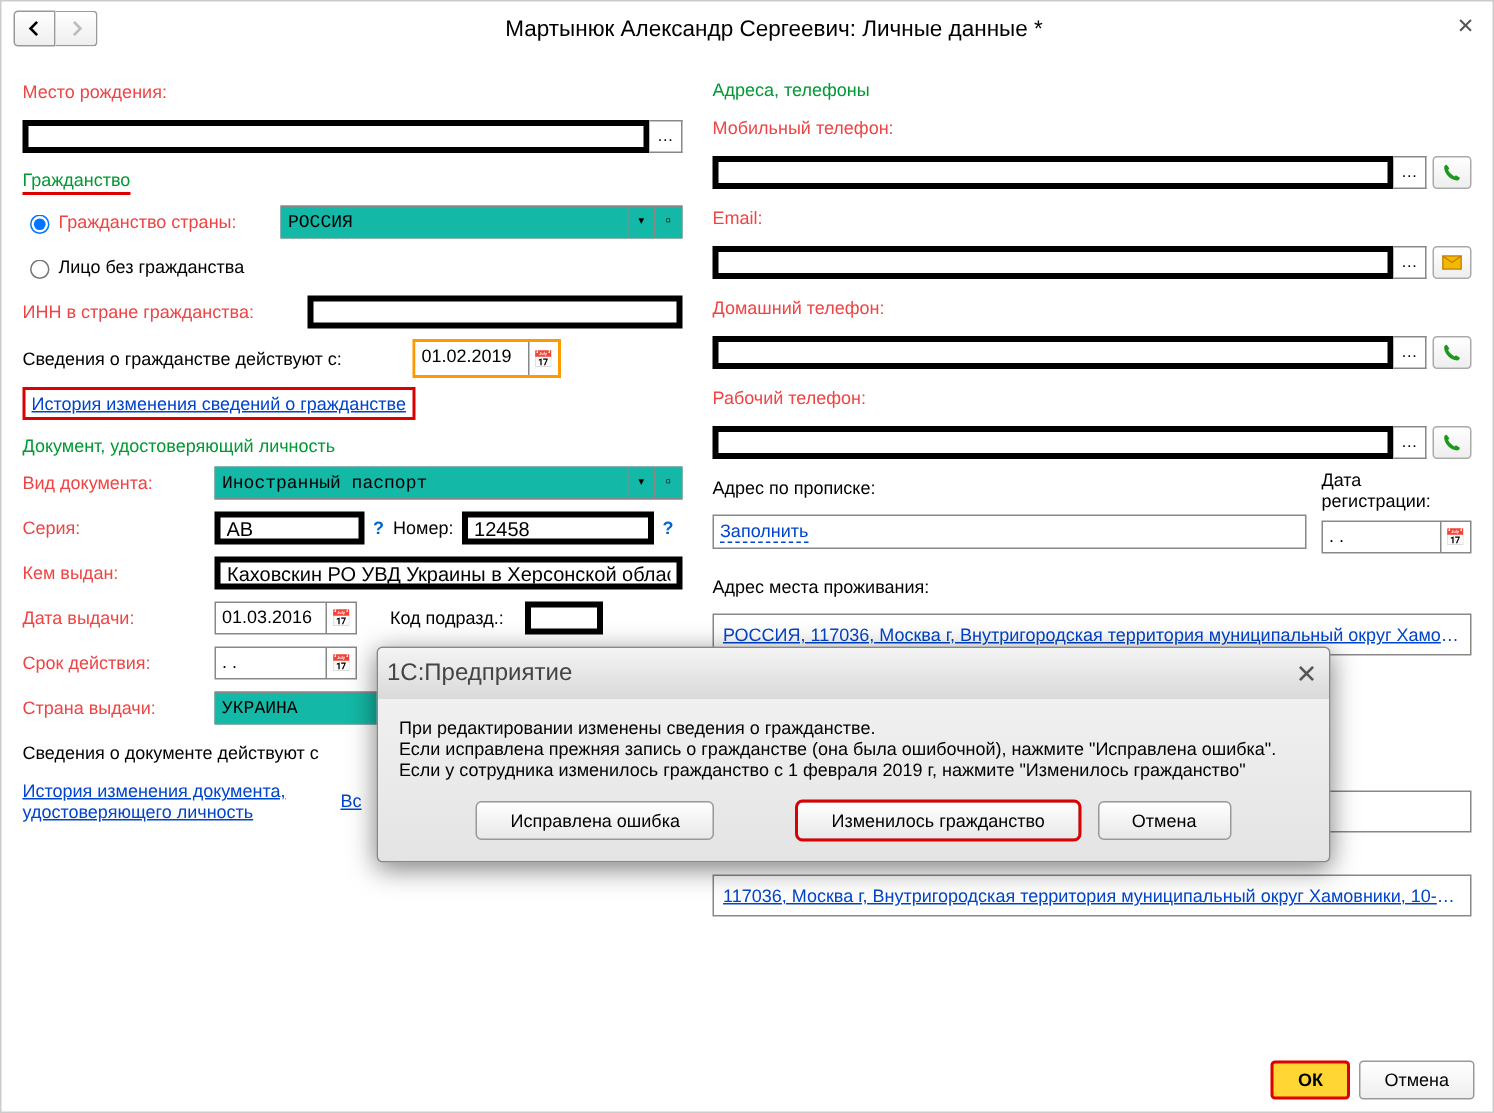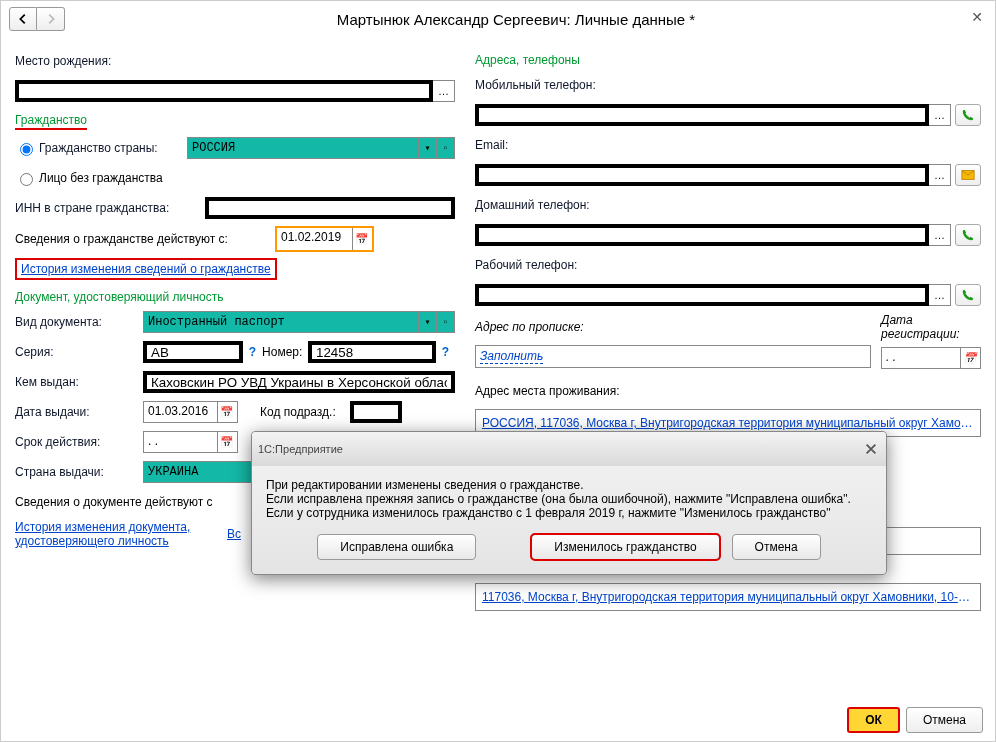--- a/index.html
+++ b/index.html
@@ -9,52 +9,52 @@
   .nav-btns { display: flex; gap: 0; }
   .nav-btn { width: 28px; height: 24px; border: 1px solid #999; background: linear-gradient(#fff,#eee); display: flex; align-items: center; justify-content: center; cursor: pointer; }
   .nav-btn:first-child { border-radius: 3px 0 0 3px; }
   .nav-btn:last-child { border-radius: 0 3px 3px 0; border-left: none; }
   .title { flex: 1; text-align: center; font-size: 15px; font-weight: 500; }
   .close-x { width: 20px; height: 20px; font-size: 14px; color: #555; cursor: pointer; text-align: center; }
   .body { display: flex; padding: 12px 14px 8px 14px; gap: 20px; }
   .col { flex: 1; min-width: 0; }
   .col-right { flex: 1.15; }
   .row { display: flex; align-items: center; margin-bottom: 6px; min-height: 24px; }
-  .lbl { width: 128px; flex-shrink: 0; color: #0f172a; }
+  .lbl { width: 128px; flex-shrink: 0; color: #ef4444; }
   .lbl-wide { width: 148px; }
   .input { flex: 1; height: 22px; border: 4px solid #000000; padding: 2px 4px; background: #fff; min-width: 0; }
   .input-btn { width: 22px; height: 22px; border: 1px solid #888; border-left: none; background: #fff; display: flex; align-items: center; justify-content: center; cursor: pointer; font-size: 11px; }
   .sq-btn { width: 26px; height: 22px; border: 1px solid #aaa; border-radius: 3px; margin-left: 4px; background: linear-gradient(#fff,#eee); display: flex; align-items: center; justify-content: center; cursor: pointer; }
   .section-green { color: #009933; font-weight: 500; margin: 4px 0 6px 0; display: inline-block; }
   .underline-red { border-bottom: 2px solid #d00; padding-bottom: 1px; }
   .radio { margin-right: 6px; }
   .link { color: #0044cc; text-decoration: underline; cursor: pointer; }
   .link-dotted { color: #0044cc; border-bottom: 1px dashed #0044cc; cursor: pointer; display: inline-block; }
   .red-box { border: 2px solid #d00; padding: 2px 4px; display: inline-block; }
   .orange-box { border: 2px solid #ff9900; display: inline-flex; }
   .dropdown { flex: 1; height: 22px; border: 1px solid #888; display: flex; align-items: center; background: #14b8a6; font-family: Liberation Mono, monospace; }
   .dropdown-val { flex: 1; padding: 0 4px; overflow: hidden; text-overflow: ellipsis; white-space: nowrap; }
   .dd-btn { width: 18px; height: 100%; border-left: 1px solid #888; display: flex; align-items: center; justify-content: center; cursor: pointer; font-size: 10px; }
   .q { color: #0066cc; font-weight: bold; margin: 0 6px; cursor: pointer; }
   .date-field { width: 95px; display: inline-flex; height: 22px; border: 1px solid #888; background: #fff; }
   .date-field .val { flex: 1; padding: 2px 4px; }
   .date-field .cal { width: 20px; border-left: 1px solid #888; display: flex; align-items: center; justify-content: center; cursor: pointer; font-size: 11px; }
-  .addr-row { display: flex; gap: 10px; align-items: center; font-style: italic; }
+  .addr-row { display: flex; gap: 10px; align-items: flex-start; }
   .addr-main { flex: 1; min-width: 0; }
   .addr-side { width: 100px; flex-shrink: 0; }
   .underlined-link { color: #0044cc; text-decoration: underline; cursor: pointer; padding: 3px 2px; display: block; overflow: hidden; white-space: nowrap; text-overflow: ellipsis; }
   .underlined-link-box { border: 1px solid #888; padding: 3px 4px; }
   svg.icon { width: 14px; height: 14px; }
 
   .footer { position: absolute; bottom: 8px; right: 12px; display: flex; gap: 6px; }
   .f-btn { height: 26px; padding: 0 16px; border: 1px solid #999; border-radius: 3px; background: linear-gradient(#fff,#eee); cursor: pointer; display: flex; align-items: center; }
   .f-btn.ok { border: 2px solid #d00; background: #ffd633; font-weight: bold; }
 
   .modal-backdrop { position: absolute; top: 430px; left: 250px; width: 636px; background: linear-gradient(#f4f4f4,#e4e4e4); border: 1px solid #888; border-radius: 4px; box-shadow: 0 4px 18px rgba(0,0,0,.5); }
-  .modal-title { height: 22px; display: flex; align-items: center; padding: 17px 6px; font-size: 11px; color: #444; background: linear-gradient(#f4f4f4,#d9d9d9); border-radius: 4px 4px 0 0;}
+  .modal-title { height: 22px; display: flex; align-items: center; padding: 17px 6px; font-size: 16px; color: #444; background: linear-gradient(#f4f4f4,#d9d9d9); border-radius: 4px 4px 0 0;}
   .modal-title .x { margin-left: auto; width: 18px; height: 16px; display: flex; align-items: center; justify-content: center; cursor: pointer; }
   .modal-body { padding: 12px 14px 14px 14px; }
   .modal-btns { display: flex; gap: 12px; justify-content: center; margin-top: 14px; }
   .m-btn { height: 26px; padding: 0 22px; border: 1px solid #999; border-radius: 4px; background: linear-gradient(#fff,#e8e8e8); cursor: pointer; display: flex; align-items: center; }
   .m-btn.active { outline: 2px solid #d00; outline-offset: -1px; margin-left: 43px; }
 </style>
 </head>
 <body>
 <div class="window">
 

